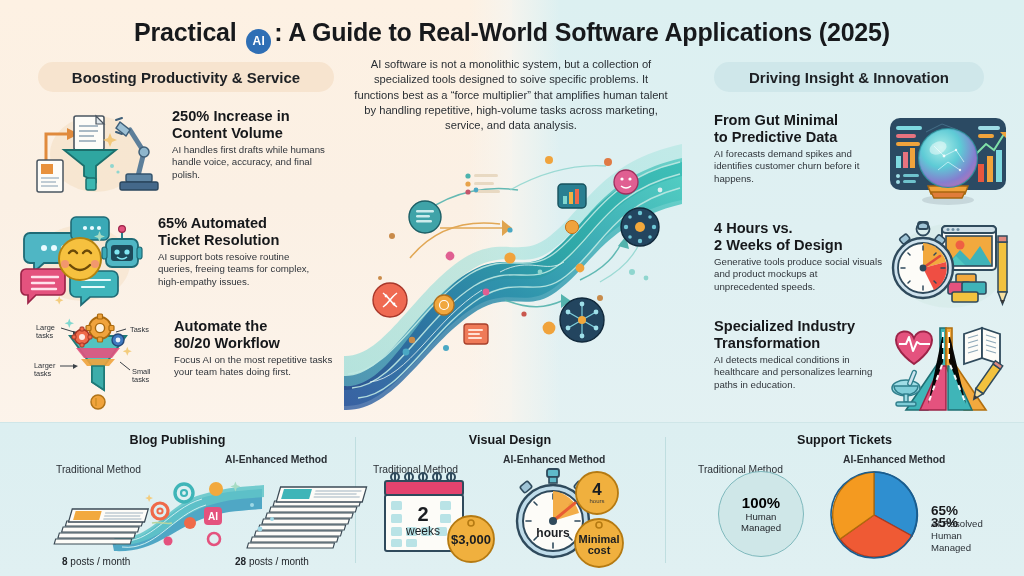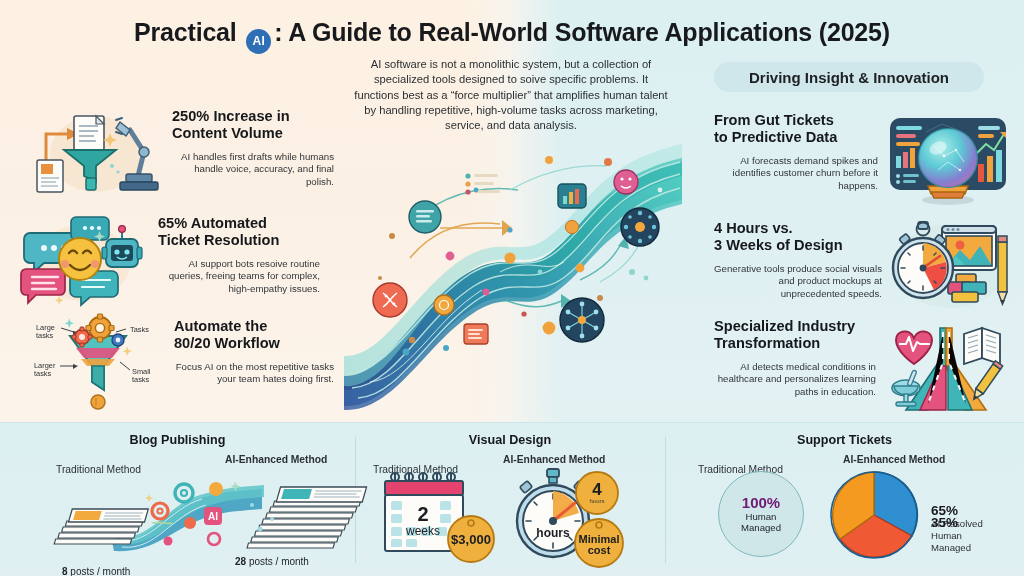--- a/index.html
+++ b/index.html
@@ -44,21 +44,21 @@
     position:absolute; left:352px; top:57px; width:318px;
     font-size:11.2px; line-height:15.3px; text-align:center; color:#2a2f34;
     z-index:8;
   }
 
   
   .feat { position:absolute; display:flex; align-items:flex-start; }
   .feat .art { flex:0 0 auto; position:relative; }
   .feat .txt { flex:1 1 auto; }
   .feat h3 { font-size:14.6px; line-height:16.5px; font-weight:bold; color:#16181b; }
-  .feat p  { font-size:9.7px;  line-height:12.3px; color:#30353b; margin-top:10px;text-align:right; }
+  .feat p  { font-size:9.7px;  line-height:12.3px; color:#30353b; margin-top:3px; }
   .feat.right-side { flex-direction:row-reverse; text-align:left; }
 
   .L1 { left:34px; top:108px;  width:300px; }
   .L2 { left:20px; top:215px;  width:300px; }
   .L3 { left:34px; top:318px;  width:300px; }
   .R1 { left:714px; top:112px; width:296px; }
   .R2 { left:714px; top:220px; width:296px; }
   .R3 { left:714px; top:318px; width:296px; }
   .L1 .art,.L2 .art,.L3 .art { margin-right:10px; }
   .R1 .art,.R2 .art,.R3 .art { margin-left:8px; }
@@ -91,41 +91,42 @@
 
   .pie-label { position:absolute; }
   .pie-label .big { font-size:13.5px; font-weight:bold; color:#16181b; line-height:15px; }
   .pie-label .sub { font-size:9.6px; color:#2b3036; line-height:11.5px; }
 
   .circ100 {
     position:absolute; width:86px; height:86px; border-radius:50%;
     background:#cfe7e8; border:1.6px solid #7fb9bd;
     display:flex; flex-direction:column; align-items:center; justify-content:center;
   }
-  .circ100 .n { font-size:15px; font-weight:bold; color:#701a75; line-height:16px; }
+  .circ100 .n { font-size:15px; font-weight:bold; color:#000000; line-height:16px; }
   .circ100 .t { font-size:9.6px; color:#22262b; line-height:11px; }
 
   svg { display:block; overflow:visible; }
 </style>
 </head>
 <body>
 
 <div id="stage">
 
   <div class="bg-left"></div>
   <div class="bg-right"></div>
   <div class="bg-seam"></div>
 
   <div class="title-wrap">
     <span class="title">
       <span>Practical</span>
       <span class="ai-badge">AI</span><span>: A Guide to Real-World Software Applications (2025)</span>
     </span>
   </div>
 
+  <div class="pill pill-left">Boosting Productivity &amp; Service</div>
   <div class="pill pill-right">Driving Insight &amp; Innovation</div>
 
   <div class="intro">AI software is not a monolithic system, but a collection of specialized tools designed to soive specific problems. It functions best as a “force multiplier” that amplifies human talent by handling repetitive, high-volume tasks across marketing, service, and data analysis.</div>
 
   <div class="flow">
     <svg width="330" height="268" viewBox="0 0 330 268">
       <defs>
         <linearGradient id="wv1" x1="0" y1="1" x2="1" y2="0">
           <stop offset="0%" stop-color="#2f4f8f"></stop>
           <stop offset="35%" stop-color="#2d7fa6"></stop>
@@ -528,21 +529,21 @@
         <g fill="#ffffff" opacity=".85">
             <circle cx="58" cy="44" r="1.4"></circle>
             <circle cx="70" cy="38" r="1.2"></circle>
             <circle cx="74" cy="58" r="1.2"></circle>
           </g>
         <ellipse cx="52" cy="36" rx="9" ry="6" fill="#ffffff" opacity=".45" transform="rotate(-25 52 36)"></ellipse>
       </svg>
     </div>
     <div class="txt">
       <h3>
-        <span>From Gut Tickets</span><br>
+        <span>From Gut Minimal</span><br>
         <span>to Predictive Data</span>
       </h3>
       <p>AI forecasts demand spikes and identifies customer churn before it happens.</p>
     </div>
   </div>
 
   <div class="feat R2 right-side">
     <div class="art">
       <svg width="120" height="92" viewBox="0 0 120 92">
         <ellipse cx="60" cy="46" rx="56" ry="42" fill="#d3e9e6" opacity=".55"></ellipse>
@@ -591,21 +592,21 @@
               <line x1="46" y1="63" x2="44" y2="61"></line>
           </g>
           <line x1="33" y1="48" x2="50" y2="36" stroke="#e14b3a" stroke-width="2.6" stroke-linecap="round"></line>
           <circle cx="33" cy="48" r="3.4" fill="#2f4a5c"></circle>
         </g>
       </svg>
     </div>
     <div class="txt">
       <h3>
         <span>4 Hours vs.</span><br>
-        <span>3 Weeks of Design</span>
+        <span>2 Weeks of Design</span>
       </h3>
       <p>Generative tools produce social visuals and product mockups at unprecedented speeds.</p>
     </div>
   </div>
 
   <div class="feat R3 right-side">
     <div class="art">
       <svg width="126" height="94" viewBox="0 0 126 94">
         <path d="M46,92 L60,44 L62,10 L64,44 L78,92 Z" fill="none"></path>
         <path d="M56,10 L56,42 L22,92 L44,92 L62,48 L62,10 Z" fill="#3fb5b8" stroke="#1f6f73" stroke-width="1.6"></path>
@@ -735,21 +736,21 @@
             <circle cx="196" cy="30" r="2"></circle>
           </g>
         <g fill="#f3cc7d">
             <path d="M92,22 l1.1,-2.8 l1.1,2.8 l2.8,1.1 l-2.8,1.1 l-1.1,2.8 l-1.1,-2.8 l-2.8,-1.1 Z"></path>
           </g>
         <g stroke="#b7d5a0" stroke-width="1.6" fill="none">
             <path d="M96,48 C104,46 110,50 116,48"></path>
           </g>
       </svg>
 
-      <div class="cap" style="left:62px; top:133px;margin-top:10px;">
+      <div class="cap" style="left:62px; top:133px;">
         <b>8</b><span> posts / month</span>
       </div>
       <div class="cap" style="left:235px; top:133px;">
         <b>28</b><span> posts / month</span>
       </div>
     </div>
 
     <div class="bsec s2">
       <h4>Visual Design</h4>
       <div class="meth trad" style="left:18px;">Traditional Method</div>

